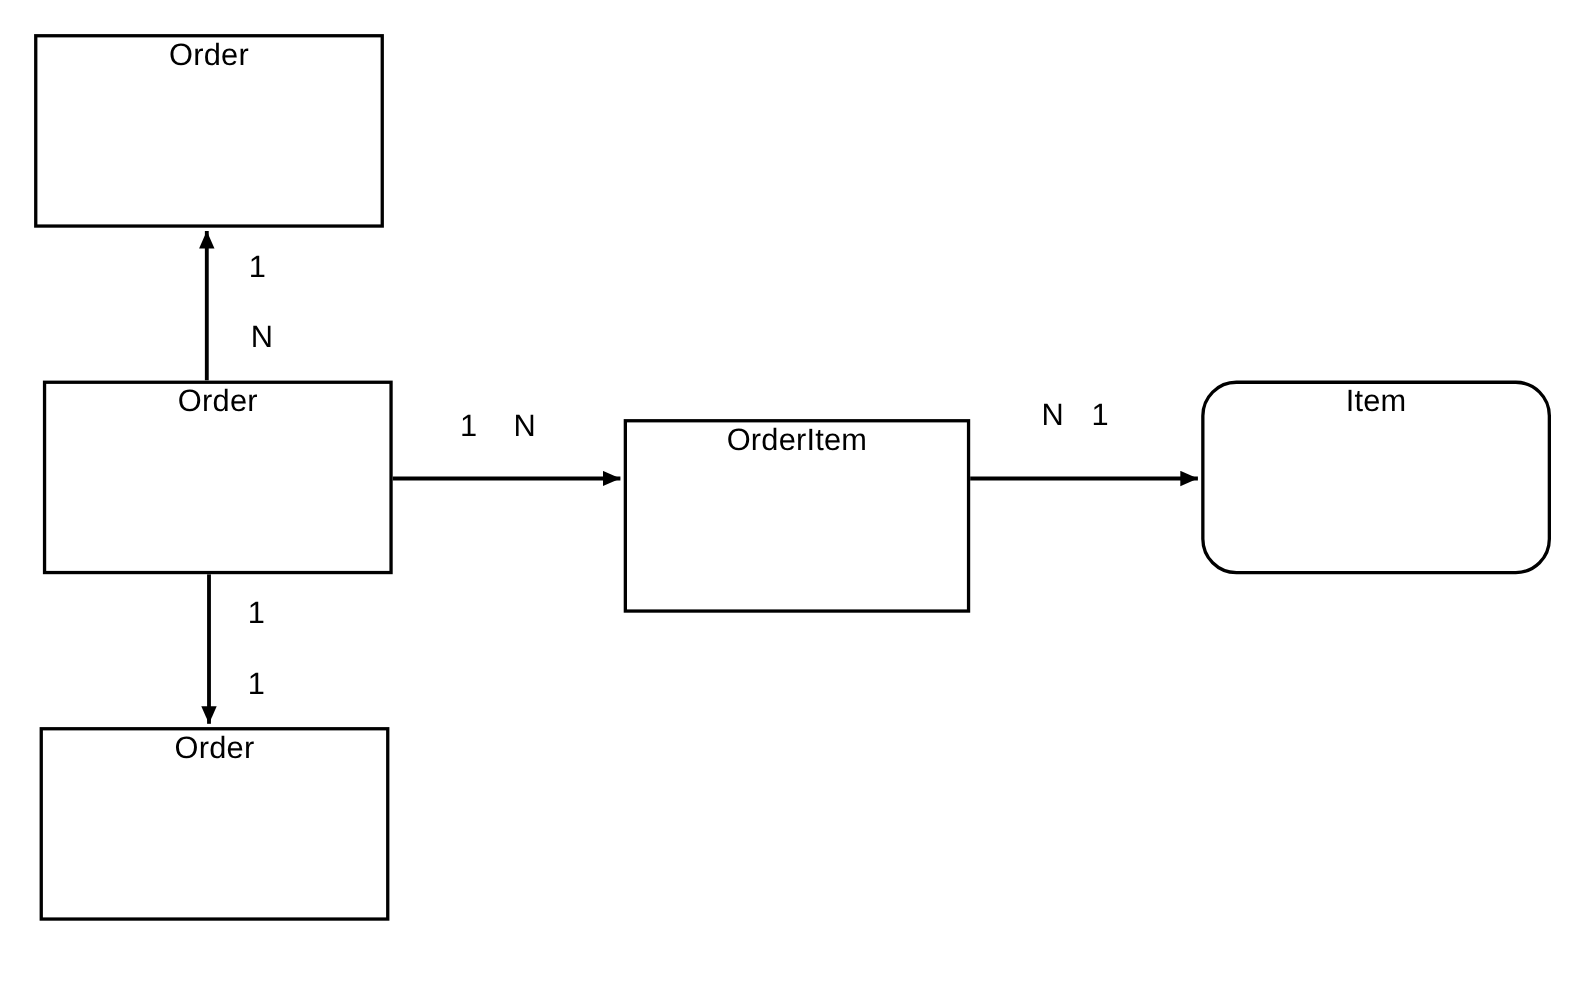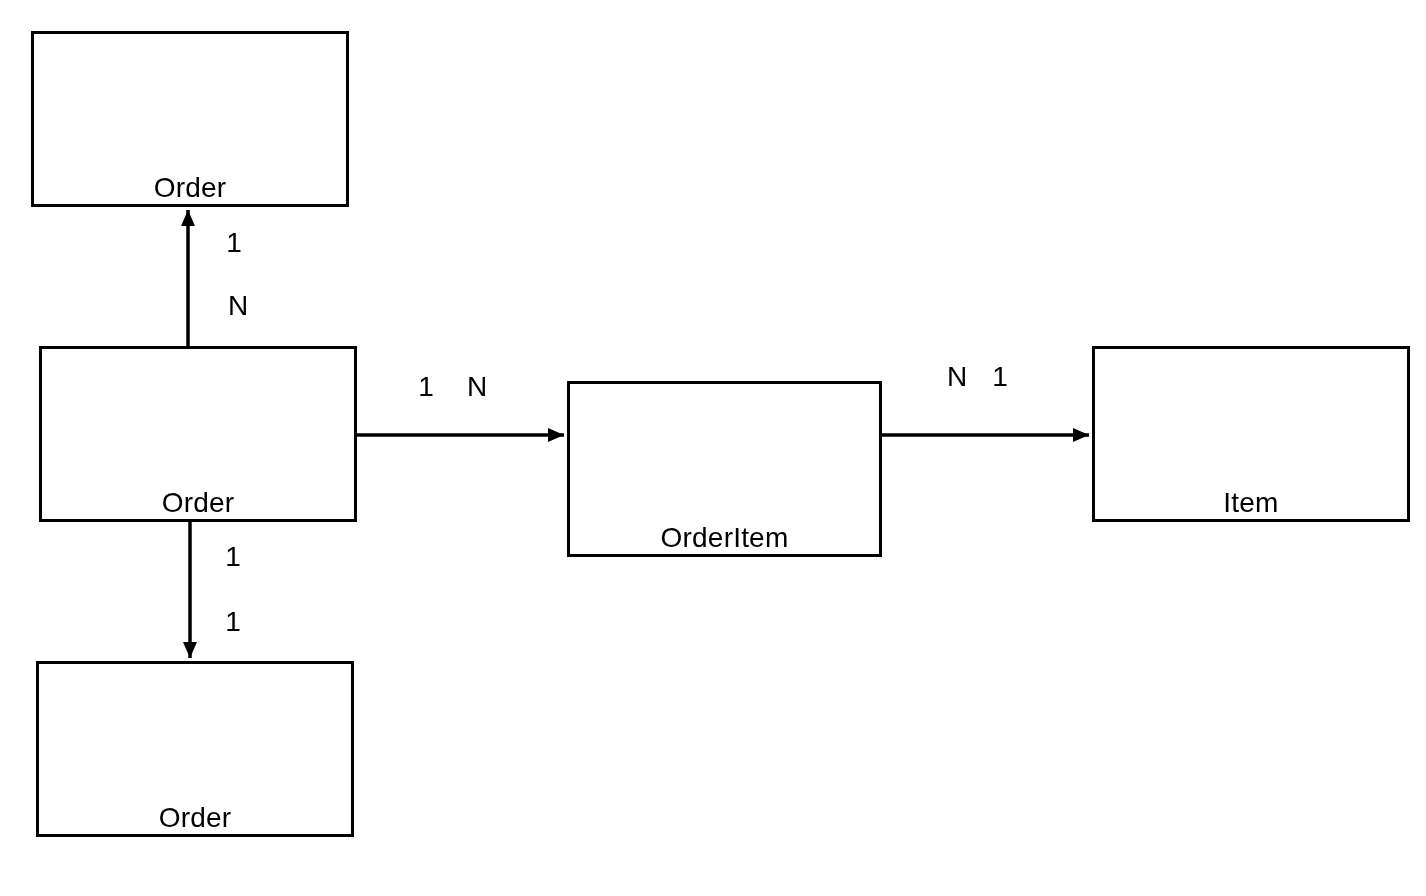--- a/index.html
+++ b/index.html
@@ -27,30 +27,30 @@
   .connectors line {
     stroke: #000000;
     stroke-width: 3.5;
   }
   .node {
     position: absolute;
     box-sizing: border-box;
     border: 3.5px solid #000000;
     background: #ffffff;
     display: flex;
-    align-items: flex-end;
+    align-items: flex-start;
     justify-content: center;
     font-size: 28px;
     letter-spacing: 0.2px;
   }
   #node-order-top    { left: 31px;   top: 31px;  width: 318px; height: 176px; }
   #node-order-center { left: 39px;   top: 346px; width: 318px; height: 176px; }
   #node-order-bottom { left: 36px;   top: 661px; width: 318px; height: 176px; }
   #node-orderitem    { left: 567px;  top: 346px; width: 315px; height: 176px; margin-top: 35px; }
-  #node-item         { left: 1092px; top: 346px; width: 318px; height: 176px; }
+  #node-item         { left: 1092px; top: 346px; width: 318px; height: 176px; border-radius: 32px; }
   .card {
     position: absolute;
     transform: translate(-50%, -50%);
     font-size: 28px;
     line-height: 1;
     white-space: nowrap;
   }
   #card-up-target    { left: 234px;  top: 243px; }
   #card-up-source    { left: 238px;  top: 306px; }
   #card-down-source  { left: 233px;  top: 557px; }

